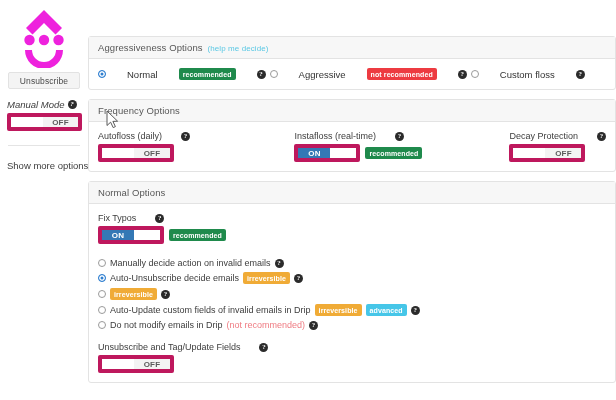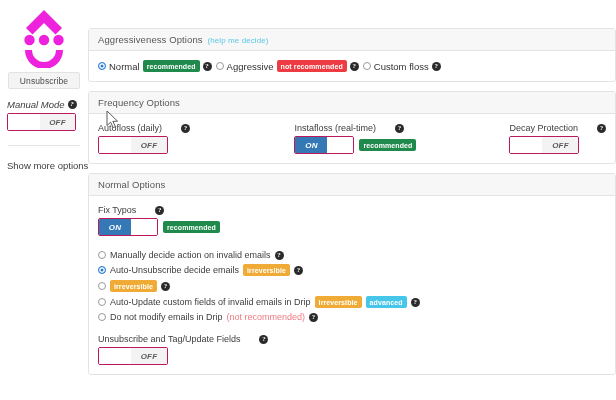--- a/index.html
+++ b/index.html
@@ -43,27 +43,26 @@
     display: flex; align-items: center; gap: 3px;
     padding-left: 1px;
     white-space: nowrap;
     font-style: italic;
   }
 
   
   .switch {
     display: inline-flex;
     height: 18px;
-    border: 1px solid #be185d;
+    border: 4px solid #be185d;
     border-radius: 2px;
     overflow: hidden;
     background: #fff;
     cursor: pointer;
     vertical-align: middle;
-    font-style: italic;
   }
   .switch .half {
     display: flex; align-items: center; justify-content: center;
     font-size: 8px; font-weight: bold; letter-spacing: .2px;
   }
   .switch.off .half.lead { width: 32px; background: #ffffff; }
   .switch.off .half.tail { width: 36px; background: #f3f3f3; color: #5b5b5b; }
   .switch.on .half.lead  { width: 32px; background: #3478b5; color: #ffffff; }
   .switch.on .half.tail  { width: 26px; background: #ffffff; }
 
@@ -80,21 +79,21 @@
     font-size: 9.5px;
     color: #3d3d3d;
     padding-left: 1px;
     cursor: pointer;
     white-space: nowrap;
   }
 
   
   .main {
     flex: 1 1 auto;
-    padding: 28px 0 0 0;
+    padding: 36px 0 0 0;
     overflow: hidden;
   }
 
   .panel {
     border: 1px solid #e3e3e3;
     border-radius: 3px;
     background: #ffffff;
     margin-bottom: 9px;
     margin-right: 0;
   }
@@ -108,21 +107,21 @@
   }
   .panel-head .hint-link {
     color: #5bc8e4;
     font-size: 8px;
     margin-left: 2px;
   }
   .panel-body { padding: 9px 9px 9px 9px; }
 
   
   .radio-row { display: flex; align-items: center; gap: 4px; flex-wrap: nowrap; font-size: 9.5px; }
-  .radio-opt { display: flex; align-items: center; gap: 3px; white-space: nowrap; }
+  .radio-opt { display: flex; align-items: center; gap: 21px; white-space: nowrap; }
 
   .radio {
     width: 8px; height: 8px; border-radius: 50%;
     border: 1px solid #9a9a9a; background: #fff;
     display: inline-block; position: relative; flex: 0 0 auto;
     cursor: pointer;
   }
   .radio.checked { border-color: #2f7fd0; background: #2f7fd0; box-shadow: inset 0 0 0 1.5px #ffffff; }
 
   .badge {

